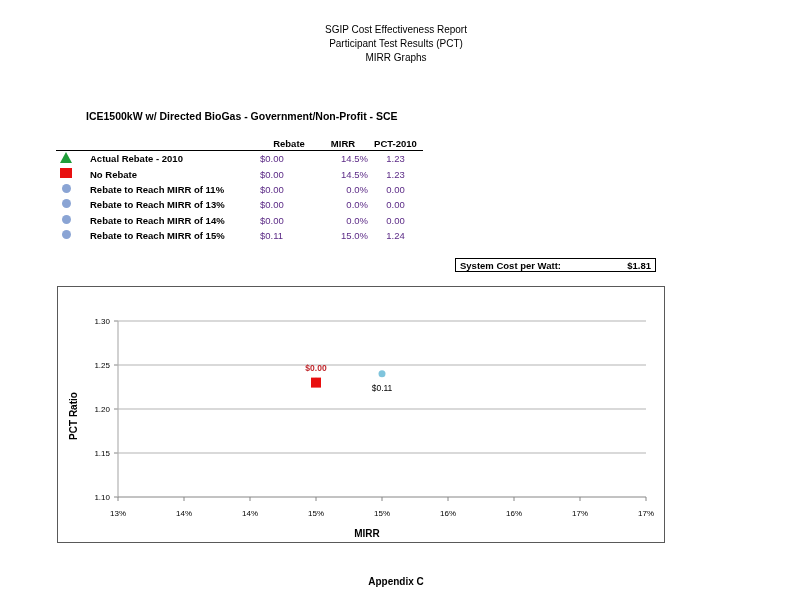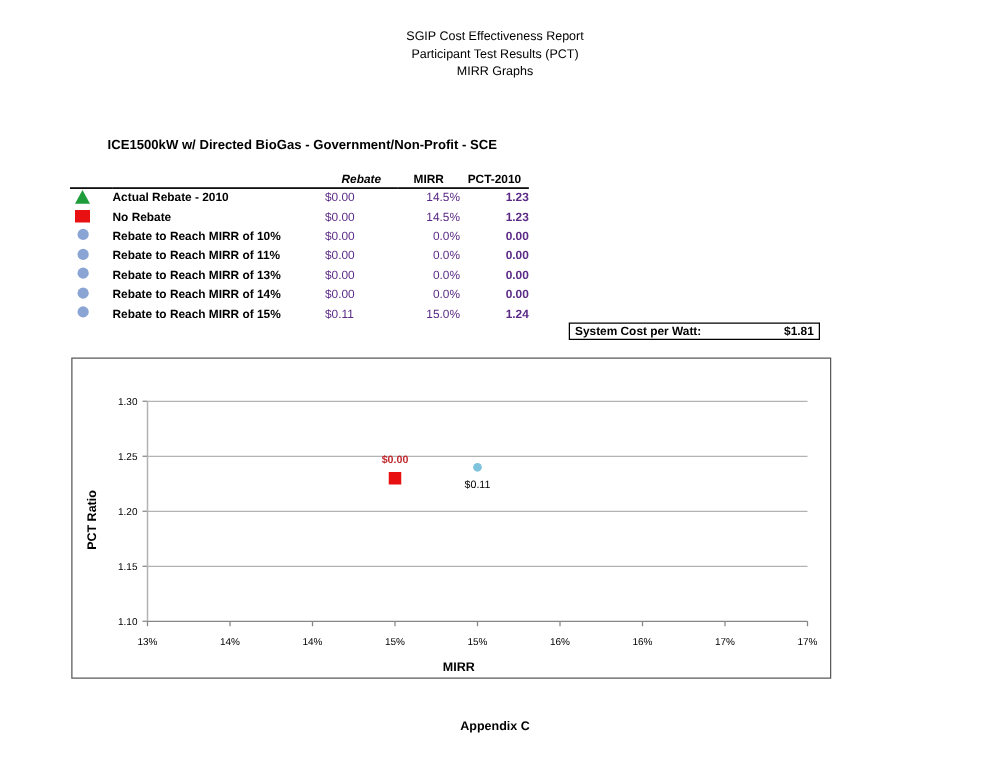--- a/index.html
+++ b/index.html
@@ -6,22 +6,22 @@
   body { width: 792px; height: 612px; position: relative; font-family: "Liberation Sans", sans-serif; color: #000; overflow: hidden; }
   .hdr { position: absolute; left: 0; width: 792px; text-align: center; font-size: 10px; line-height: 14px; }
   .subtitle { position: absolute; left: 86px; top: 110px; font-size: 10.5px; font-weight: bold; }
   table.res { position: absolute; left: 56px; top: 136px; border-collapse: collapse; font-size: 9.5px; }
   table.res td, table.res th { padding: 0; height: 15.4px; }
   table.res th { font-weight: bold; text-align: center; border-bottom: 1px solid #000; height: 14px; }
   .mk { width: 30px; text-align: left; padding-left: 4px !important; }
   .lbl { width: 170px; font-weight: bold; margin-left: 12px; }
   .c1 { width: 58px; text-align: left; color: #5b2a86; }
   .c2 { width: 50px; text-align: right; color: #5b2a86; }
-  .c3 { width: 55px; text-align: right; color: #5b2a86; font-weight: bold; }
-  th.c1h { width: 58px; text-align: left; font-style: italic; }
+  .c3 { width: 55px; text-align: center; color: #5b2a86; }
+  th.c1h { width: 58px; text-align: left; }
   .tri { width: 0; height: 0; border-left: 6px solid transparent; border-right: 6px solid transparent; border-bottom: 11px solid #1f9d3a; display: inline-block; }
   .sq { width: 12px; height: 10px; background: #e81010; display: inline-block; }
   .dot { width: 9px; height: 9px; border-radius: 50%; background: #8aa4d4; display: inline-block; margin-left: 2px; }
   .costbox { position: absolute; left: 455px; top: 258px; width: 201px; height: 14px; border: 1.5px solid #000; font-size: 9.5px; font-weight: bold; display: flex; justify-content: space-between; align-items: flex-end; padding: 0 4px; box-sizing: border-box; }
   .chartframe { position: absolute; left: 57px; top: 286px; width: 608px; height: 257px; border: 1.5px solid #595959; box-sizing: border-box; }
   svg { position: absolute; left: 0; top: 0; }
   .footer { position: absolute; left: 0; width: 792px; top: 576px; text-align: center; font-size: 10px; font-weight: bold; }
 </style>
 </head>
 <body>
@@ -49,27 +49,20 @@
       <td class="c1">$0.00</td>
       <td class="c2">14.5%</td>
       <td class="c3">1.23</td>
     </tr>
     <tr>
       <td class="mk"><span class="sq"></span></td>
       <td class="lbl">No Rebate</td>
       <td class="c1">$0.00</td>
       <td class="c2">14.5%</td>
       <td class="c3">1.23</td>
-    </tr>
-    <tr>
-      <td class="mk"><span class="dot"></span></td>
-      <td class="lbl">Rebate to Reach MIRR of 10%</td>
-      <td class="c1">$0.00</td>
-      <td class="c2">0.0%</td>
-      <td class="c3">0.00</td>
     </tr>
     <tr>
       <td class="mk"><span class="dot"></span></td>
       <td class="lbl">Rebate to Reach MIRR of 11%</td>
       <td class="c1">$0.00</td>
       <td class="c2">0.0%</td>
       <td class="c3">0.00</td>
     </tr>
     <tr>
       <td class="mk"><span class="dot"></span></td>

